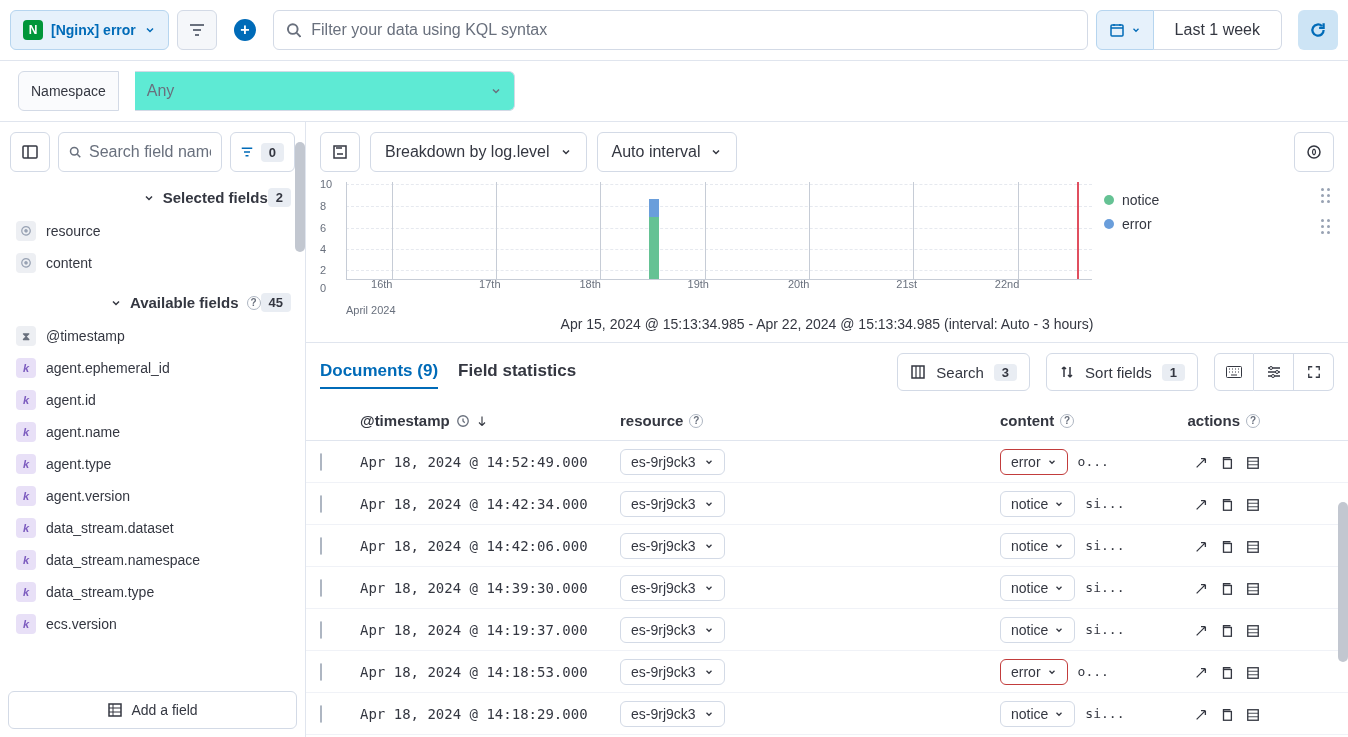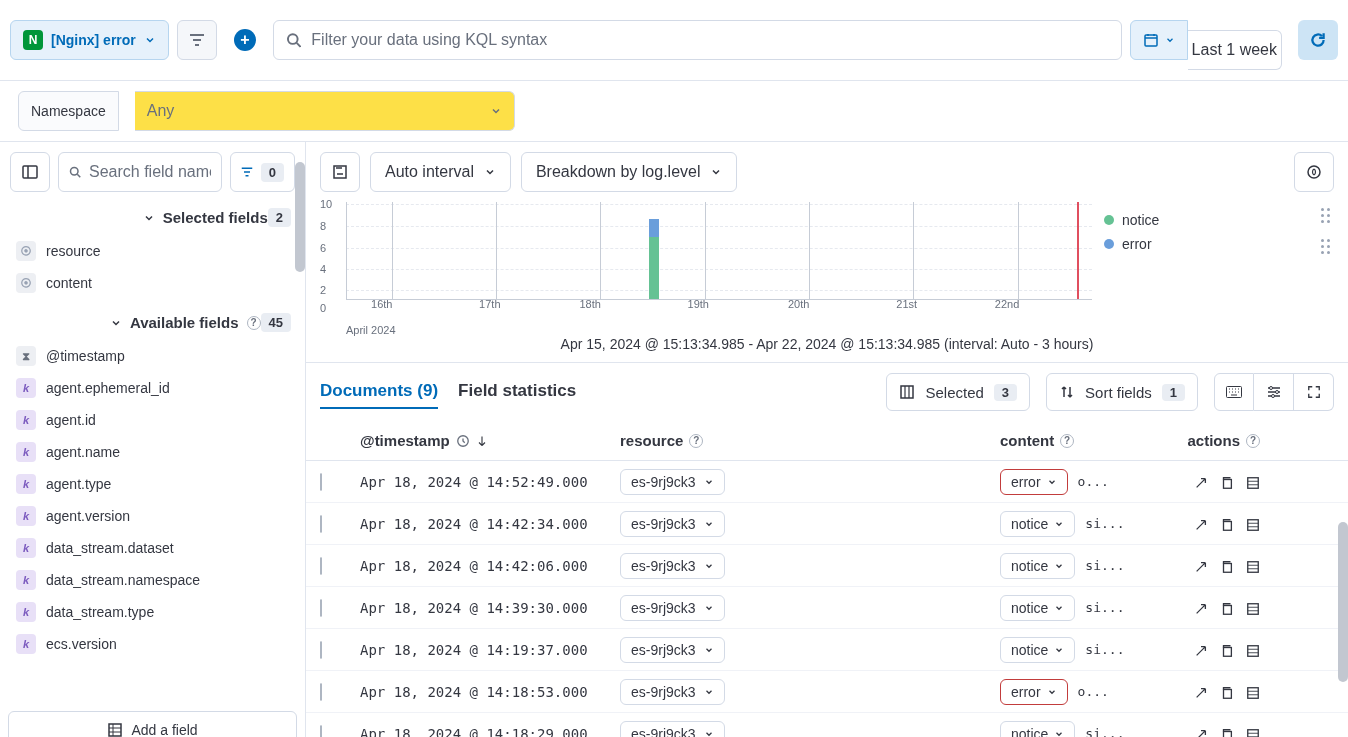--- a/index.html
+++ b/index.html
@@ -9,27 +9,27 @@
 .topbar { display: flex; align-items: center; gap: 8px; padding: 10px 10px; border-bottom: 1px solid #e0e5ee; }
 .dv-chip { display: inline-flex; align-items: center; gap: 8px; background: #e6f1fb; border: 1px solid #b6d5ef; border-radius: 6px; padding: 6px 12px; height: 40px; color: #006bb8; font-weight: 600; cursor: pointer; }
 .nginx-icon { display: inline-flex; align-items: center; justify-content: center; width: 20px; height: 20px; background: #009639; border-radius: 4px; color: #fff; font-size: 12px; font-weight: 700; }
 .sq-btn { display: inline-flex; align-items: center; justify-content: center; width: 40px; height: 40px; border: 1px solid #d3dae6; border-radius: 6px; background: #f5f7fa; cursor: pointer; color: #69707d; }
 .add-circle { width: 22px; height: 22px; border-radius: 50%; background: #006bb8; color: #fff; display: inline-flex; align-items: center; justify-content: center; font-size: 16px; font-weight: 700; }
 .kql-box { flex: 1; display: flex; align-items: center; gap: 10px; border: 1px solid #d3dae6; border-radius: 6px; padding: 0 12px; height: 40px; color: #69707d; }
 .kql-box input { border: none; outline: none; width: 100%; font-size: 16px; color: #343741; background: transparent; }
 .kql-box input::placeholder { color: #69707d; }
 .date-picker { display: inline-flex; align-items: center; gap: 0; }
 .cal-btn { display: inline-flex; align-items: center; gap: 6px; background: #e6f1fb; border: 1px solid #b6d5ef; border-radius: 6px 0 0 6px; padding: 0 12px; height: 40px; color: #006bb8; cursor: pointer; }
-.date-text { display: inline-flex; align-items: center; padding: 0 4px; height: 40px; border: 1px solid #d3dae6; border-left: none; border-radius: 0 6px 6px 0; font-size: 16px; color: #343741; cursor: pointer; margin-top: 20px; }
+.date-text { display: inline-flex; align-items: center; padding: 0 21px; height: 40px; border: 1px solid #d3dae6; border-left: none; border-radius: 0 6px 6px 0; font-size: 16px; color: #343741; cursor: pointer; }
 .refresh-btn { display: inline-flex; align-items: center; justify-content: center; width: 40px; height: 40px; background: #cde4f5; border: none; border-radius: 6px; color: #006bb8; cursor: pointer; margin-left: 8px; }
 
 
 .ns-row { display: flex; gap: 16px; padding: 10px 18px; border-bottom: 1px solid #e0e5ee; }
 .ns-label { display: inline-flex; align-items: center; padding: 0 12px; height: 40px; border: 1px solid #d3dae6; border-radius: 6px 0 0 6px; background: #fafbfd; font-weight: 500; }
-.ns-select { display: inline-flex; align-items: center; justify-content: space-between; padding: 0 12px; height: 40px; width: 380px; border: 1px solid #d3dae6; border-left: none; border-radius: 0 6px 6px 0; background: #fde047; color: #69707d; cursor: pointer; }
+.ns-select { display: inline-flex; align-items: center; justify-content: space-between; padding: 0 12px; height: 40px; width: 380px; border: 1px solid #d3dae6; border-left: none; border-radius: 0 6px 6px 0; background: #5eead4; color: #69707d; cursor: pointer; }
 
 
 .main { display: flex; height: calc(737px - 61px - 61px); }
 .sidebar { width: 306px; border-right: 1px solid #e0e5ee; display: flex; flex-direction: column; position: relative; }
 .sb-scroll { position: absolute; right: 0; top: 20px; width: 10px; height: 110px; background: #c2c7d0; border-radius: 5px; }
 .sb-header { display: flex; gap: 8px; padding: 10px 10px 6px 10px; align-items: center; }
 .icon-btn { display: inline-flex; align-items: center; justify-content: center; width: 40px; height: 40px; border: 1px solid #d3dae6; border-radius: 6px; background: #fff; cursor: pointer; color: #343741; }
 .search-fields { flex: 1; display: flex; align-items: center; gap: 8px; border: 1px solid #d3dae6; border-radius: 6px; padding: 0 10px; height: 40px; }
 .search-fields input { border: none; outline: none; width: 100%; font-size: 16px; background: transparent; }
 .search-fields input::placeholder { color: #69707d; }
@@ -280,27 +280,27 @@
   <div class="content">
     <div class="ct-scroll"></div>
     <div class="ct-header">
       <button class="row-icon-btn">
         <svg width="16" height="16" viewBox="0 0 16 16">
             <rect x="2" y="2" width="12" height="12" fill="none" stroke="#343741" stroke-width="1.5"></rect>
             <path d="M4 4h6M5 10h6" stroke="#343741" stroke-width="1.5"></path>
           </svg>
       </button>
       <div class="drop-btn">
-        <span>Auto interval</span>
+        <span>Breakdown by log.level</span>
         <svg width="12" height="12" viewBox="0 0 16 16">
             <path d="M4 6l4 4 4-4" fill="none" stroke="#343741" stroke-width="2"></path>
           </svg>
       </div>
       <div class="drop-btn">
-        <span>Breakdown by log.level</span>
+        <span>Auto interval</span>
         <svg width="12" height="12" viewBox="0 0 16 16">
             <path d="M4 6l4 4 4-4" fill="none" stroke="#343741" stroke-width="2"></path>
           </svg>
       </div>
       <div class="spacer"></div>
       <button class="row-icon-btn">
         <svg width="16" height="16" viewBox="0 0 16 16">
             <circle cx="8" cy="8" r="6" fill="none" stroke="#343741" stroke-width="1.5"></circle>
             <path d="M8 5C6 6 6 10 8 11M8 5c2 1 2 5 0 6" fill="none" stroke="#343741" stroke-width="1.2"></path>
           </svg>
@@ -378,21 +378,21 @@
       <div class="tabs">
         <div class="tab active">Documents (9)</div>
         <div class="tab">Field statistics</div>
       </div>
       <div class="spacer"></div>
       <div class="pill-btn">
         <svg width="16" height="16" viewBox="0 0 16 16">
             <rect x="2" y="2" width="12" height="12" fill="none" stroke="#343741" stroke-width="1.5"></rect>
             <path d="M6 2v12M10 2v12" stroke="#343741" stroke-width="1.2"></path>
           </svg>
-        <span>Selected</span>
+        <span>Search</span>
         <span class="num-badge">3</span>
       </div>
       <div class="pill-btn">
         <svg width="16" height="16" viewBox="0 0 16 16">
             <path d="M5 3v10M5 3l-2 2M5 3l2 2M11 13V3M11 13l-2-2M11 13l2-2" fill="none" stroke="#343741" stroke-width="1.5"></path>
           </svg>
         <span>Sort fields</span>
         <span class="num-badge">1</span>
       </div>
       <div class="icon-group">

